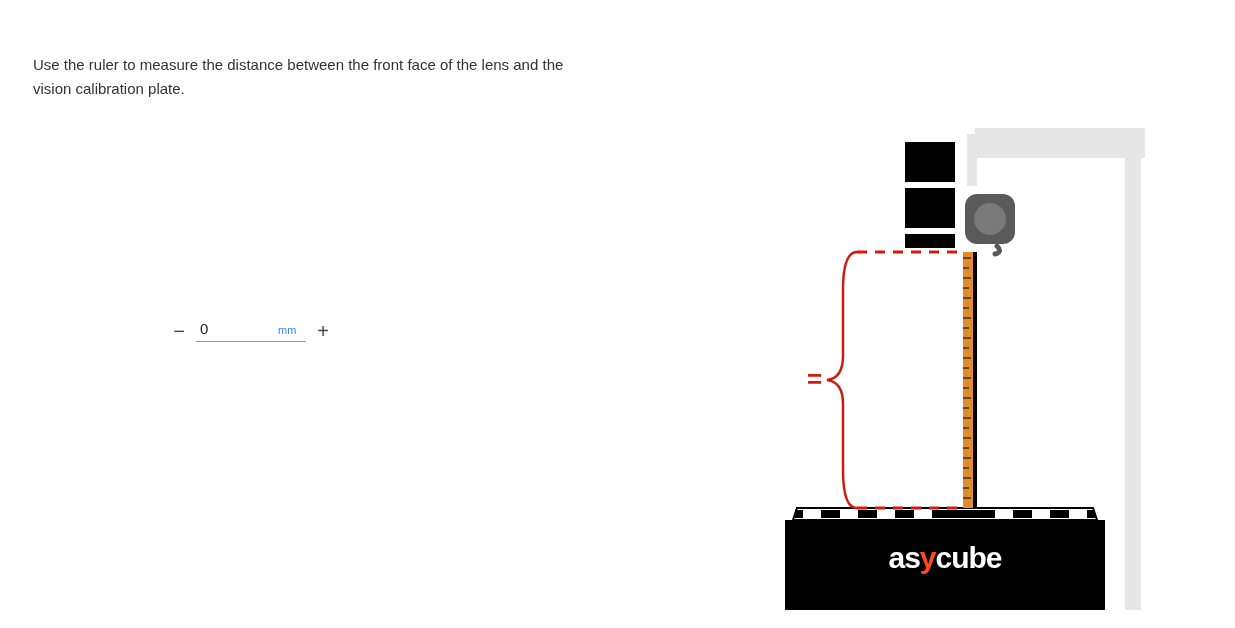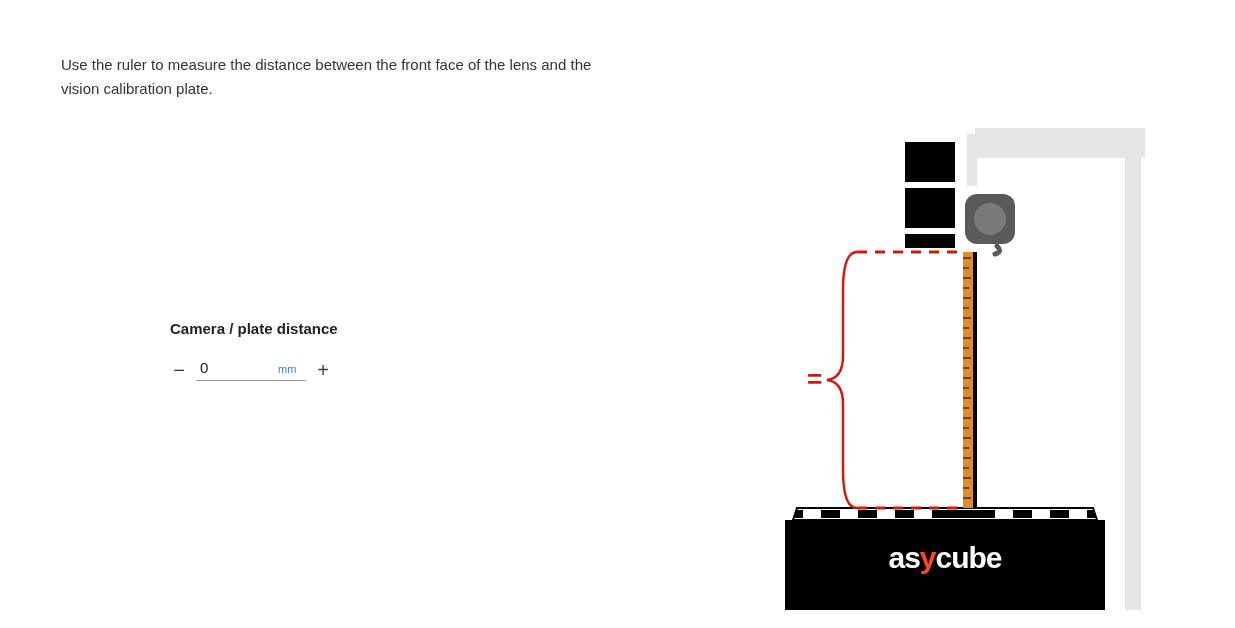--- a/index.html
+++ b/index.html
@@ -27,21 +27,20 @@
     letter-spacing: -0.5px;
   }
   .desc {
     position: absolute;
     left: 33px;
     top: 53px;
     font-size: 15px;
     line-height: 24px;
     color: #333;
     max-width: 560px;
-    margin-left: 28px;
   }
   .control {
     position: absolute;
     left: 170px;
     top: 320px;
     width: 260px;
   }
   .control-label {
     font-weight: 700;
     font-size: 15px;
@@ -95,21 +94,20 @@
     fill: #ff4a1e;
   }
 </style>
 </head>
 <body>
 
 <div class="page">
   <div class="desc">Use the ruler to measure the distance between the front face of the lens and the vision calibration plate.</div>
 
   <div class="control">
-    <div class="control-label">Camera / plate distance</div>
     <div class="stepper">
       <div class="step-btn">−</div>
       <div class="val-wrap">
         <span class="val">0</span>
         <span class="unit">mm</span>
       </div>
       <div class="step-btn">+</div>
     </div>
   </div>
 

